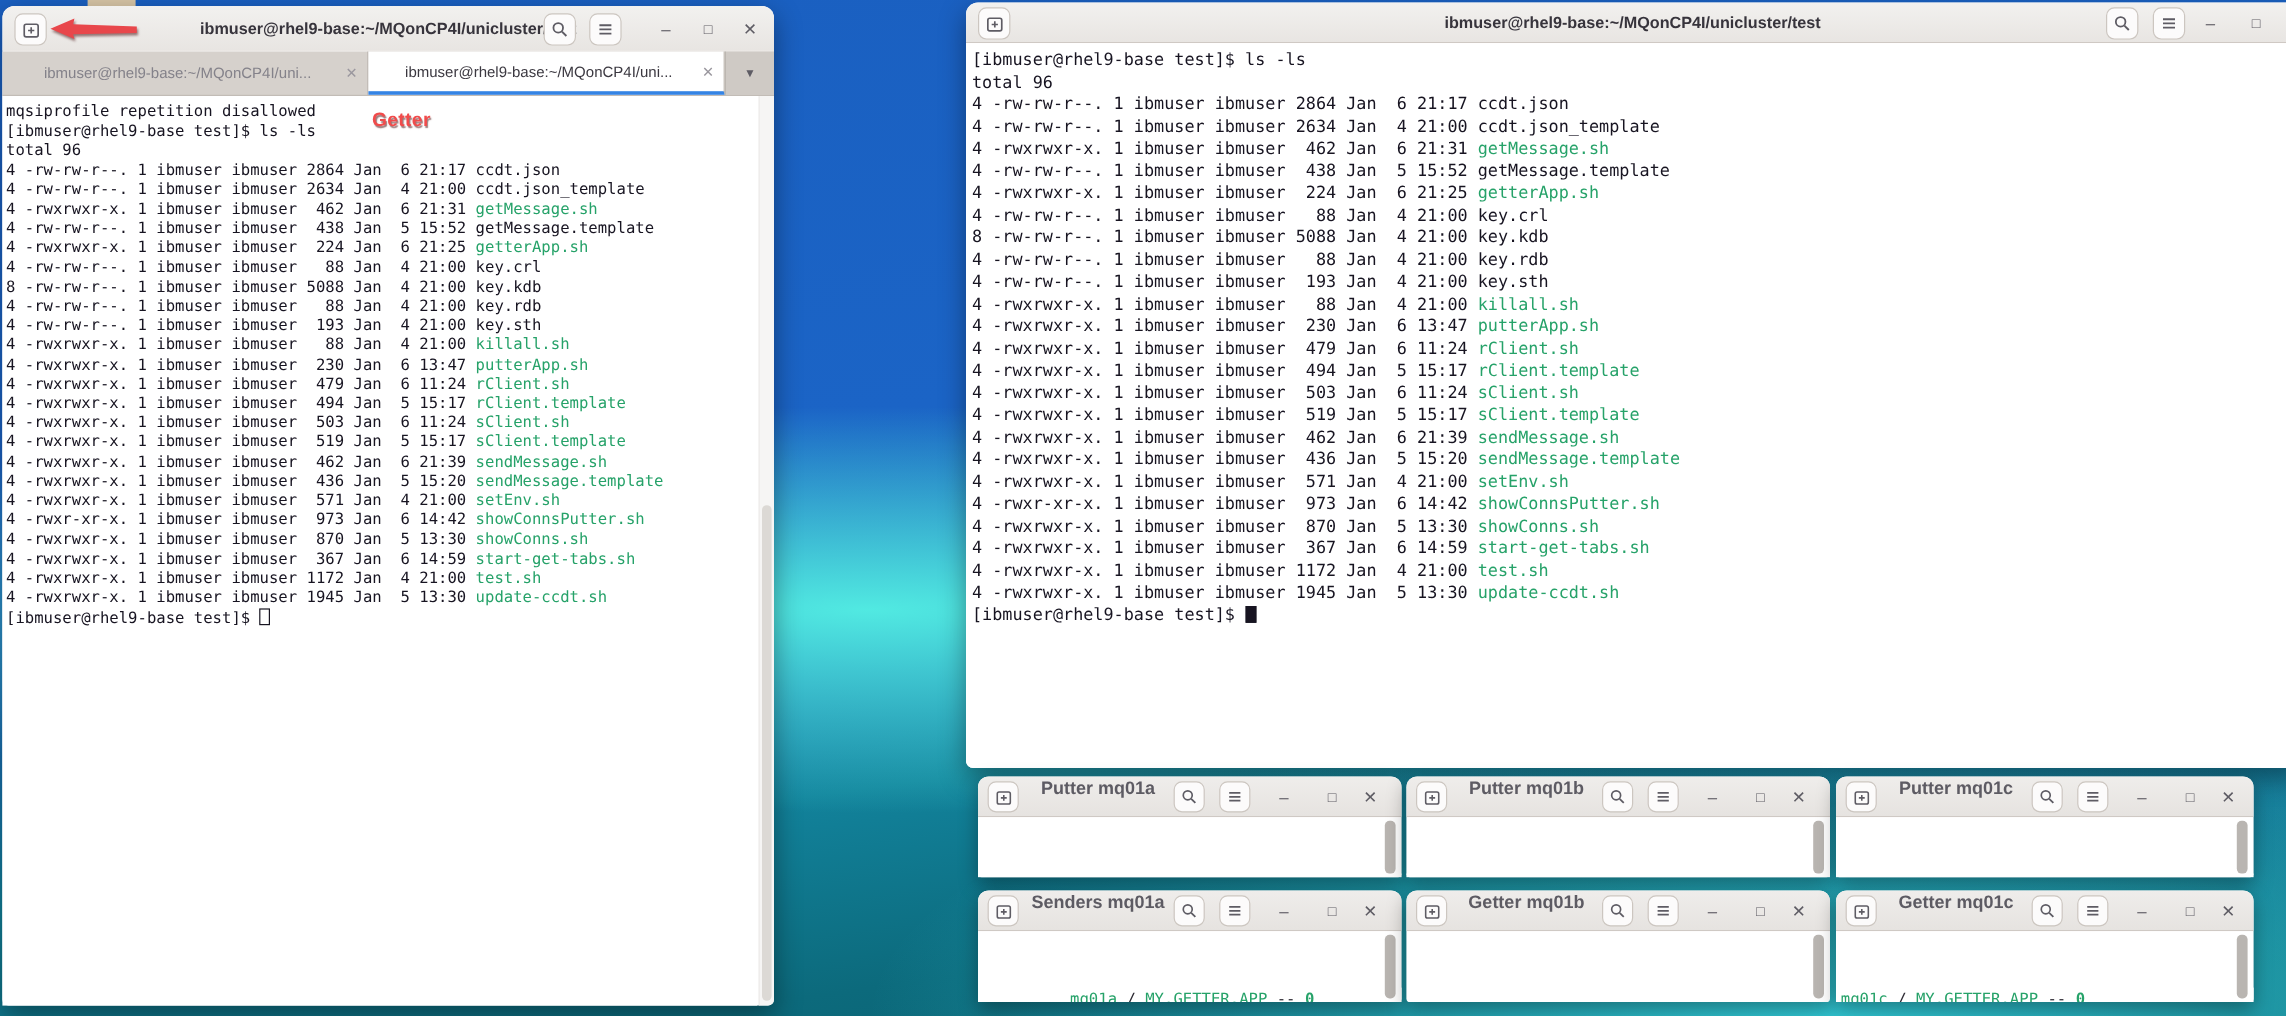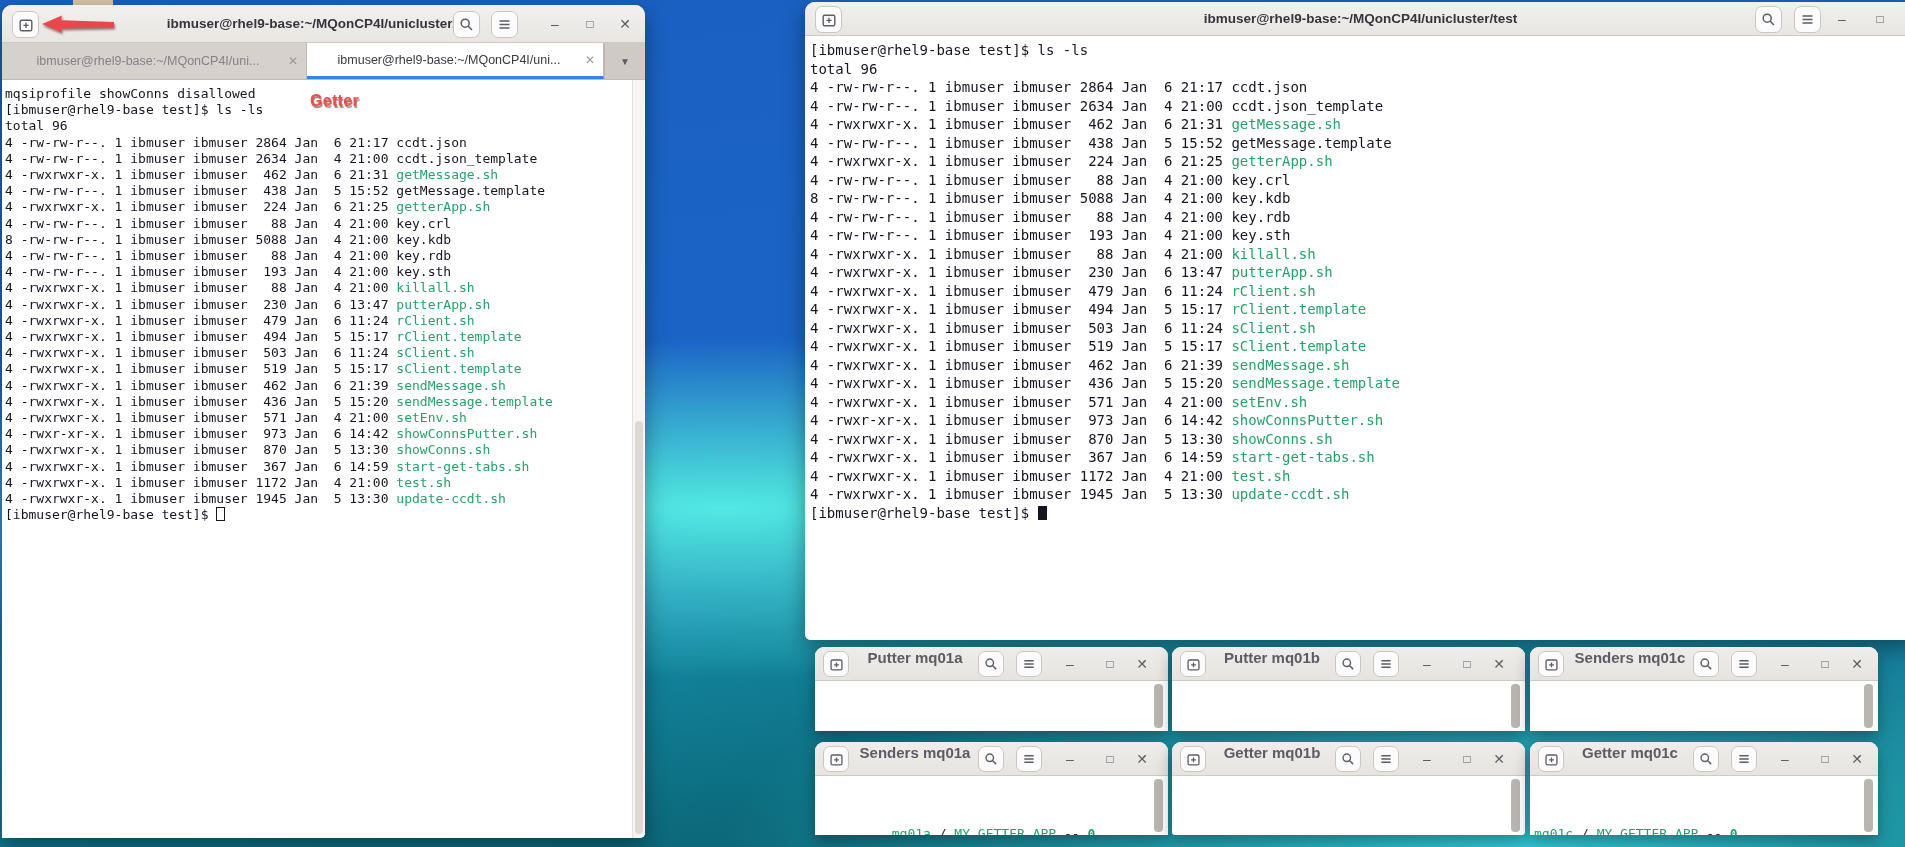--- a/index.html
+++ b/index.html
@@ -129,21 +129,21 @@
         <span class="tab-close">✕</span>
       </div>
       <div class="tab active" style="width:297px;">
         <span class="tab-label">ibmuser@rhel9-base:~/MQonCP4I/uni...</span>
         <span class="tab-close">✕</span>
       </div>
       <div class="tab-dd">▼</div>
     </div>
 
     <div class="term" id="left-term" style="left:0; right:14px; top:75px; bottom:0; padding:6px 0 0 3px; font-size:13px; line-height:16.2px;">
-        <div class="term-line">mqsiprofile showConns disallowed</div>
+        <div class="term-line">mqsiprofile repetition disallowed</div>
         <div class="term-line">[ibmuser@rhel9-base test]$ ls -ls</div>
         <div class="term-line">total 96</div>
         <div class="term-line"><span>4 -rw-rw-r--. 1 ibmuser ibmuser 2864 Jan  6 21:17 </span><span>ccdt.json</span></div>
         <div class="term-line"><span>4 -rw-rw-r--. 1 ibmuser ibmuser 2634 Jan  4 21:00 </span><span>ccdt.json_template</span></div>
         <div class="term-line"><span>4 -rwxrwxr-x. 1 ibmuser ibmuser  462 Jan  6 21:31 </span><span class="file-exec">getMessage.sh</span></div>
         <div class="term-line"><span>4 -rw-rw-r--. 1 ibmuser ibmuser  438 Jan  5 15:52 </span><span>getMessage.template</span></div>
         <div class="term-line"><span>4 -rwxrwxr-x. 1 ibmuser ibmuser  224 Jan  6 21:25 </span><span class="file-exec">getterApp.sh</span></div>
         <div class="term-line"><span>4 -rw-rw-r--. 1 ibmuser ibmuser   88 Jan  4 21:00 </span><span>key.crl</span></div>
         <div class="term-line"><span>8 -rw-rw-r--. 1 ibmuser ibmuser 5088 Jan  4 21:00 </span><span>key.kdb</span></div>
         <div class="term-line"><span>4 -rw-rw-r--. 1 ibmuser ibmuser   88 Jan  4 21:00 </span><span>key.rdb</span></div>
@@ -293,21 +293,21 @@
         <div class="mini-scroll" style="left:339px;"></div>
       </div>
       <div class="mini" style="left: 1530px; top: 647px; width: 348px; height: 84px;">
         <div class="mini-bar">
           <div class="hbtn" style="left:8px;">
             <svg width="15" height="15" viewBox="0 0 16 16">
               <rect x="2.2" y="3.2" width="11.6" height="10.6" rx="1.6" fill="none" stroke="#5e5c64" stroke-width="1.4"></rect>
               <path d="M8 5.8 V11 M5.4 8.4 H10.6" stroke="#5e5c64" stroke-width="1.4" fill="none"></path>
             </svg>
           </div>
-          <span class="mini-title">Senders mq01c</span>
+          <span class="mini-title">Putter mq01c</span>
           <div class="hbtn" style="left:163px;">
             <svg width="14" height="14" viewBox="0 0 15 15">
               <circle cx="6.2" cy="6.2" r="4" fill="none" stroke="#5e5c64" stroke-width="1.5"></circle>
               <path d="M9.3 9.3 L13 13" stroke="#5e5c64" stroke-width="1.6"></path>
             </svg>
           </div>
           <div class="hbtn" style="left:201px;">
             <svg width="14" height="14" viewBox="0 0 15 15">
               <path d="M2.5 4 H12.5 M2.5 7.5 H12.5 M2.5 11 H12.5" stroke="#5e5c64" stroke-width="1.6"></path>
             </svg>

